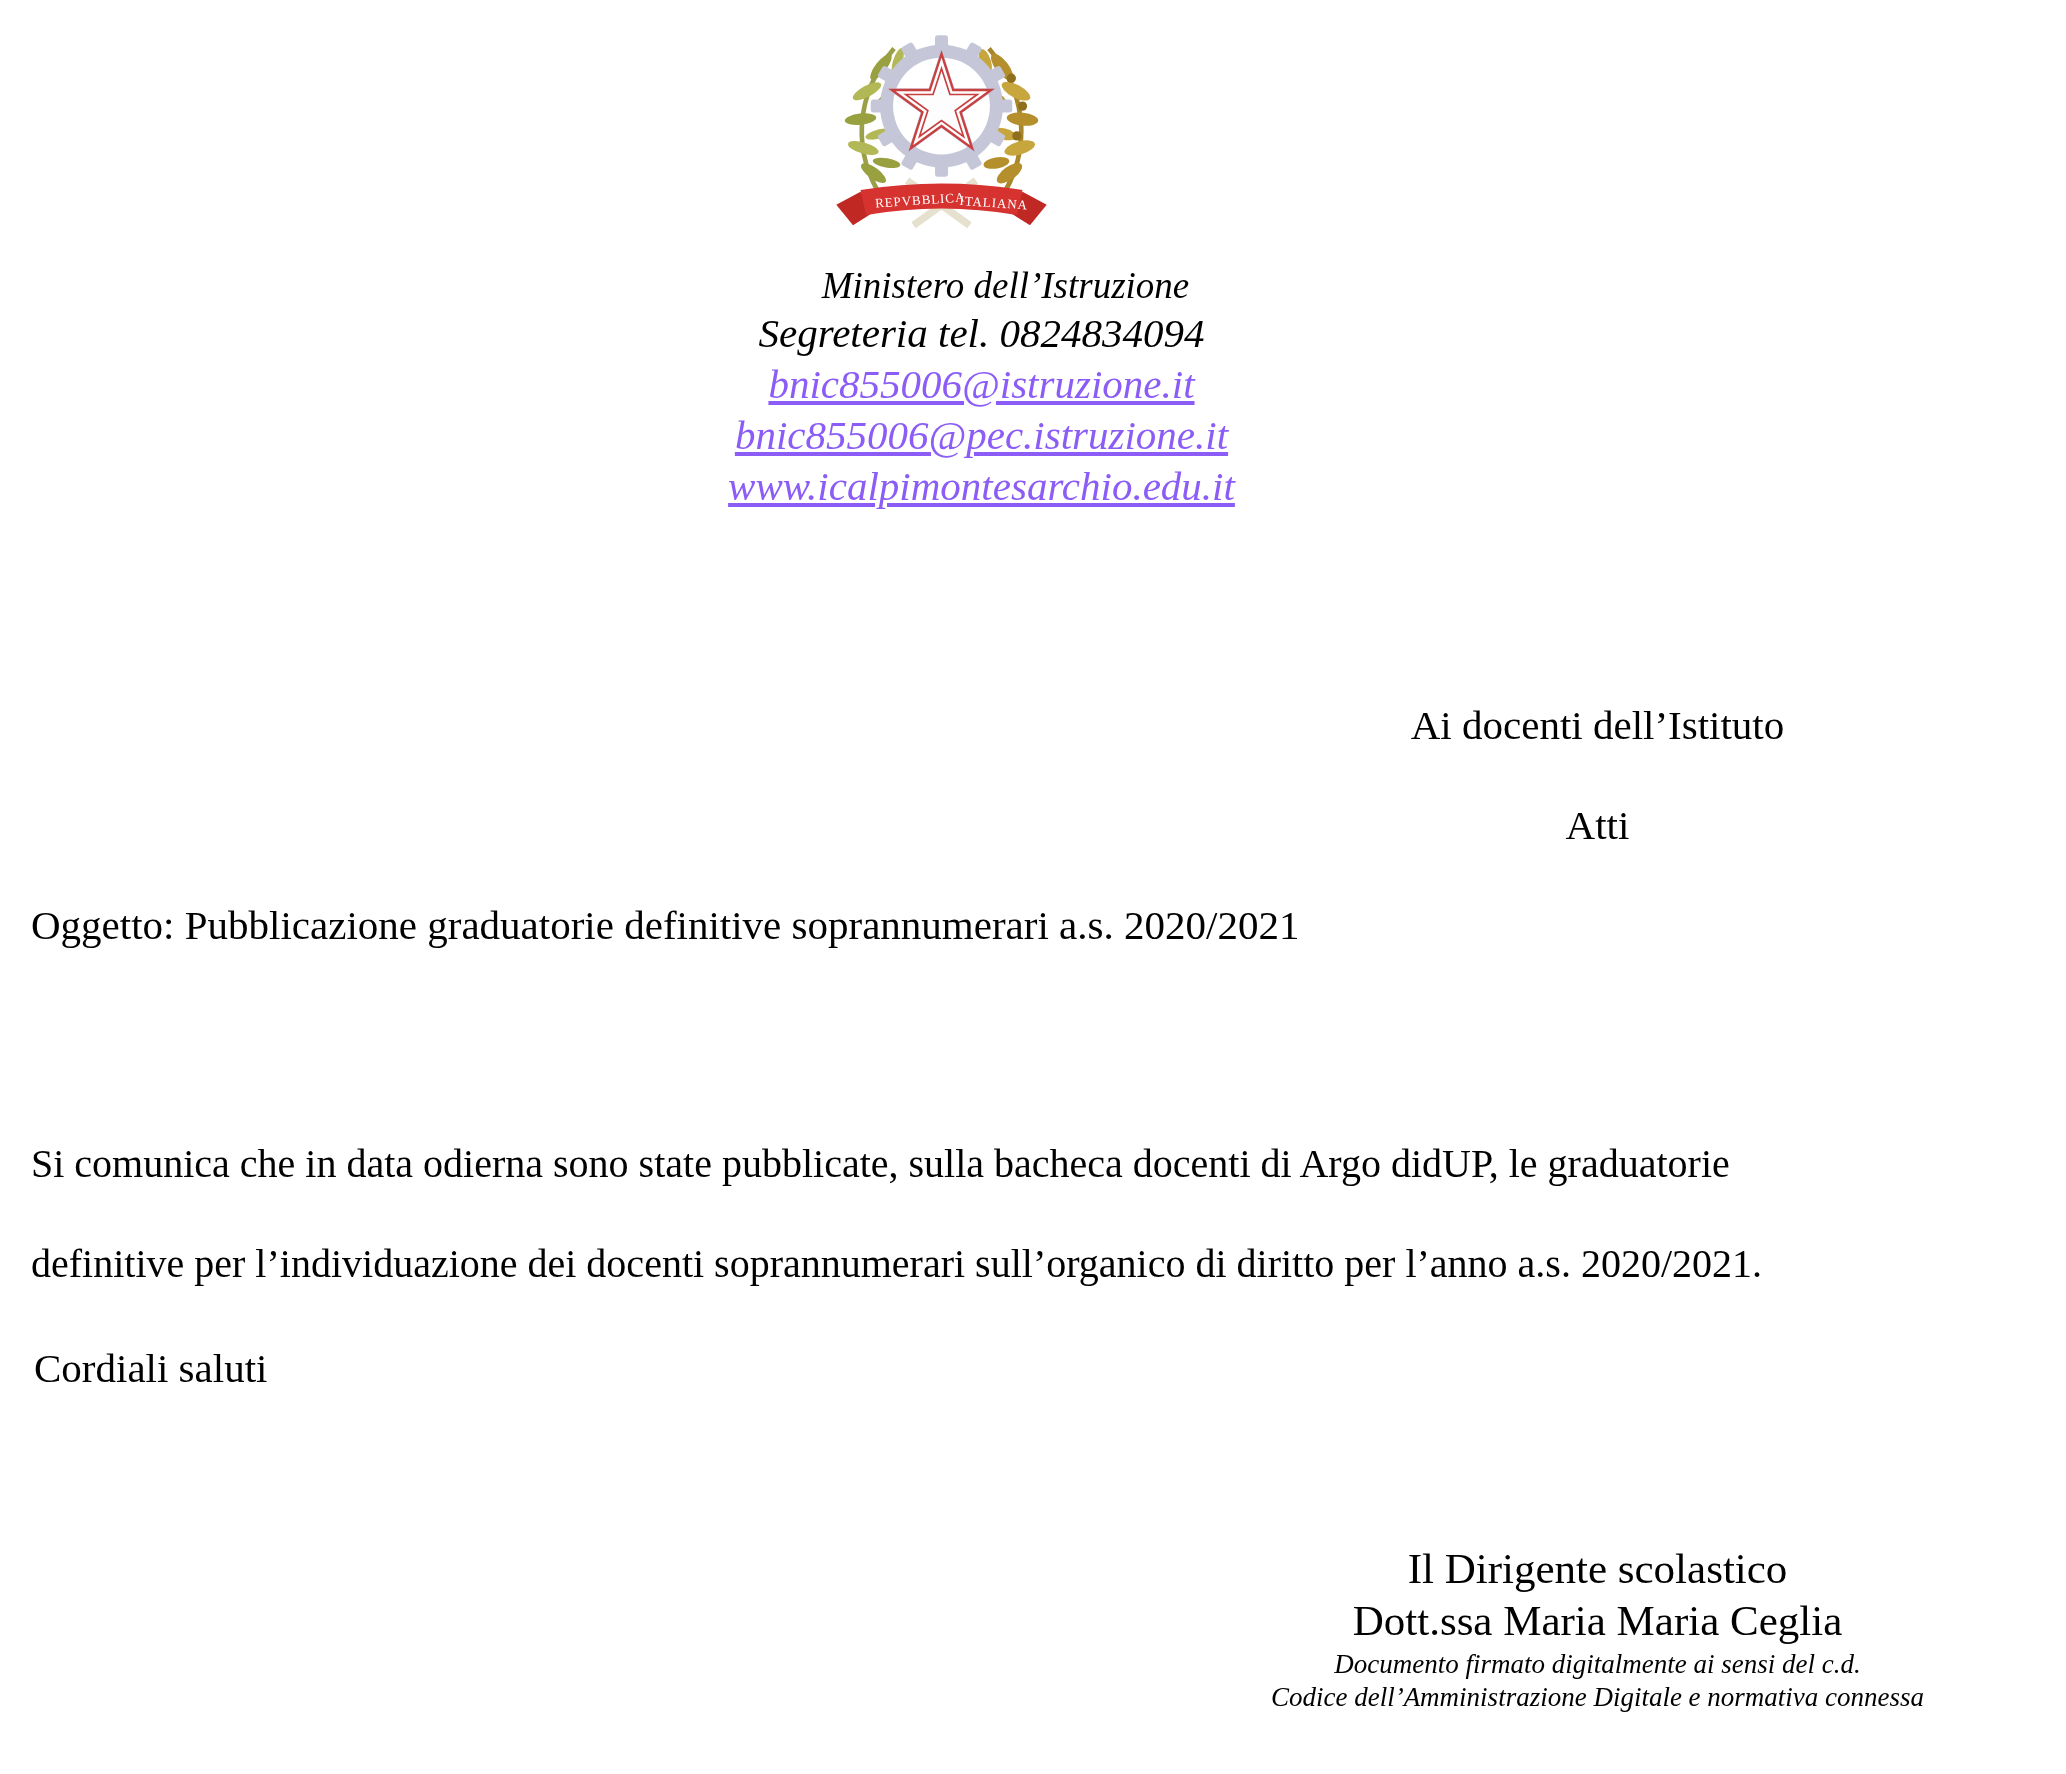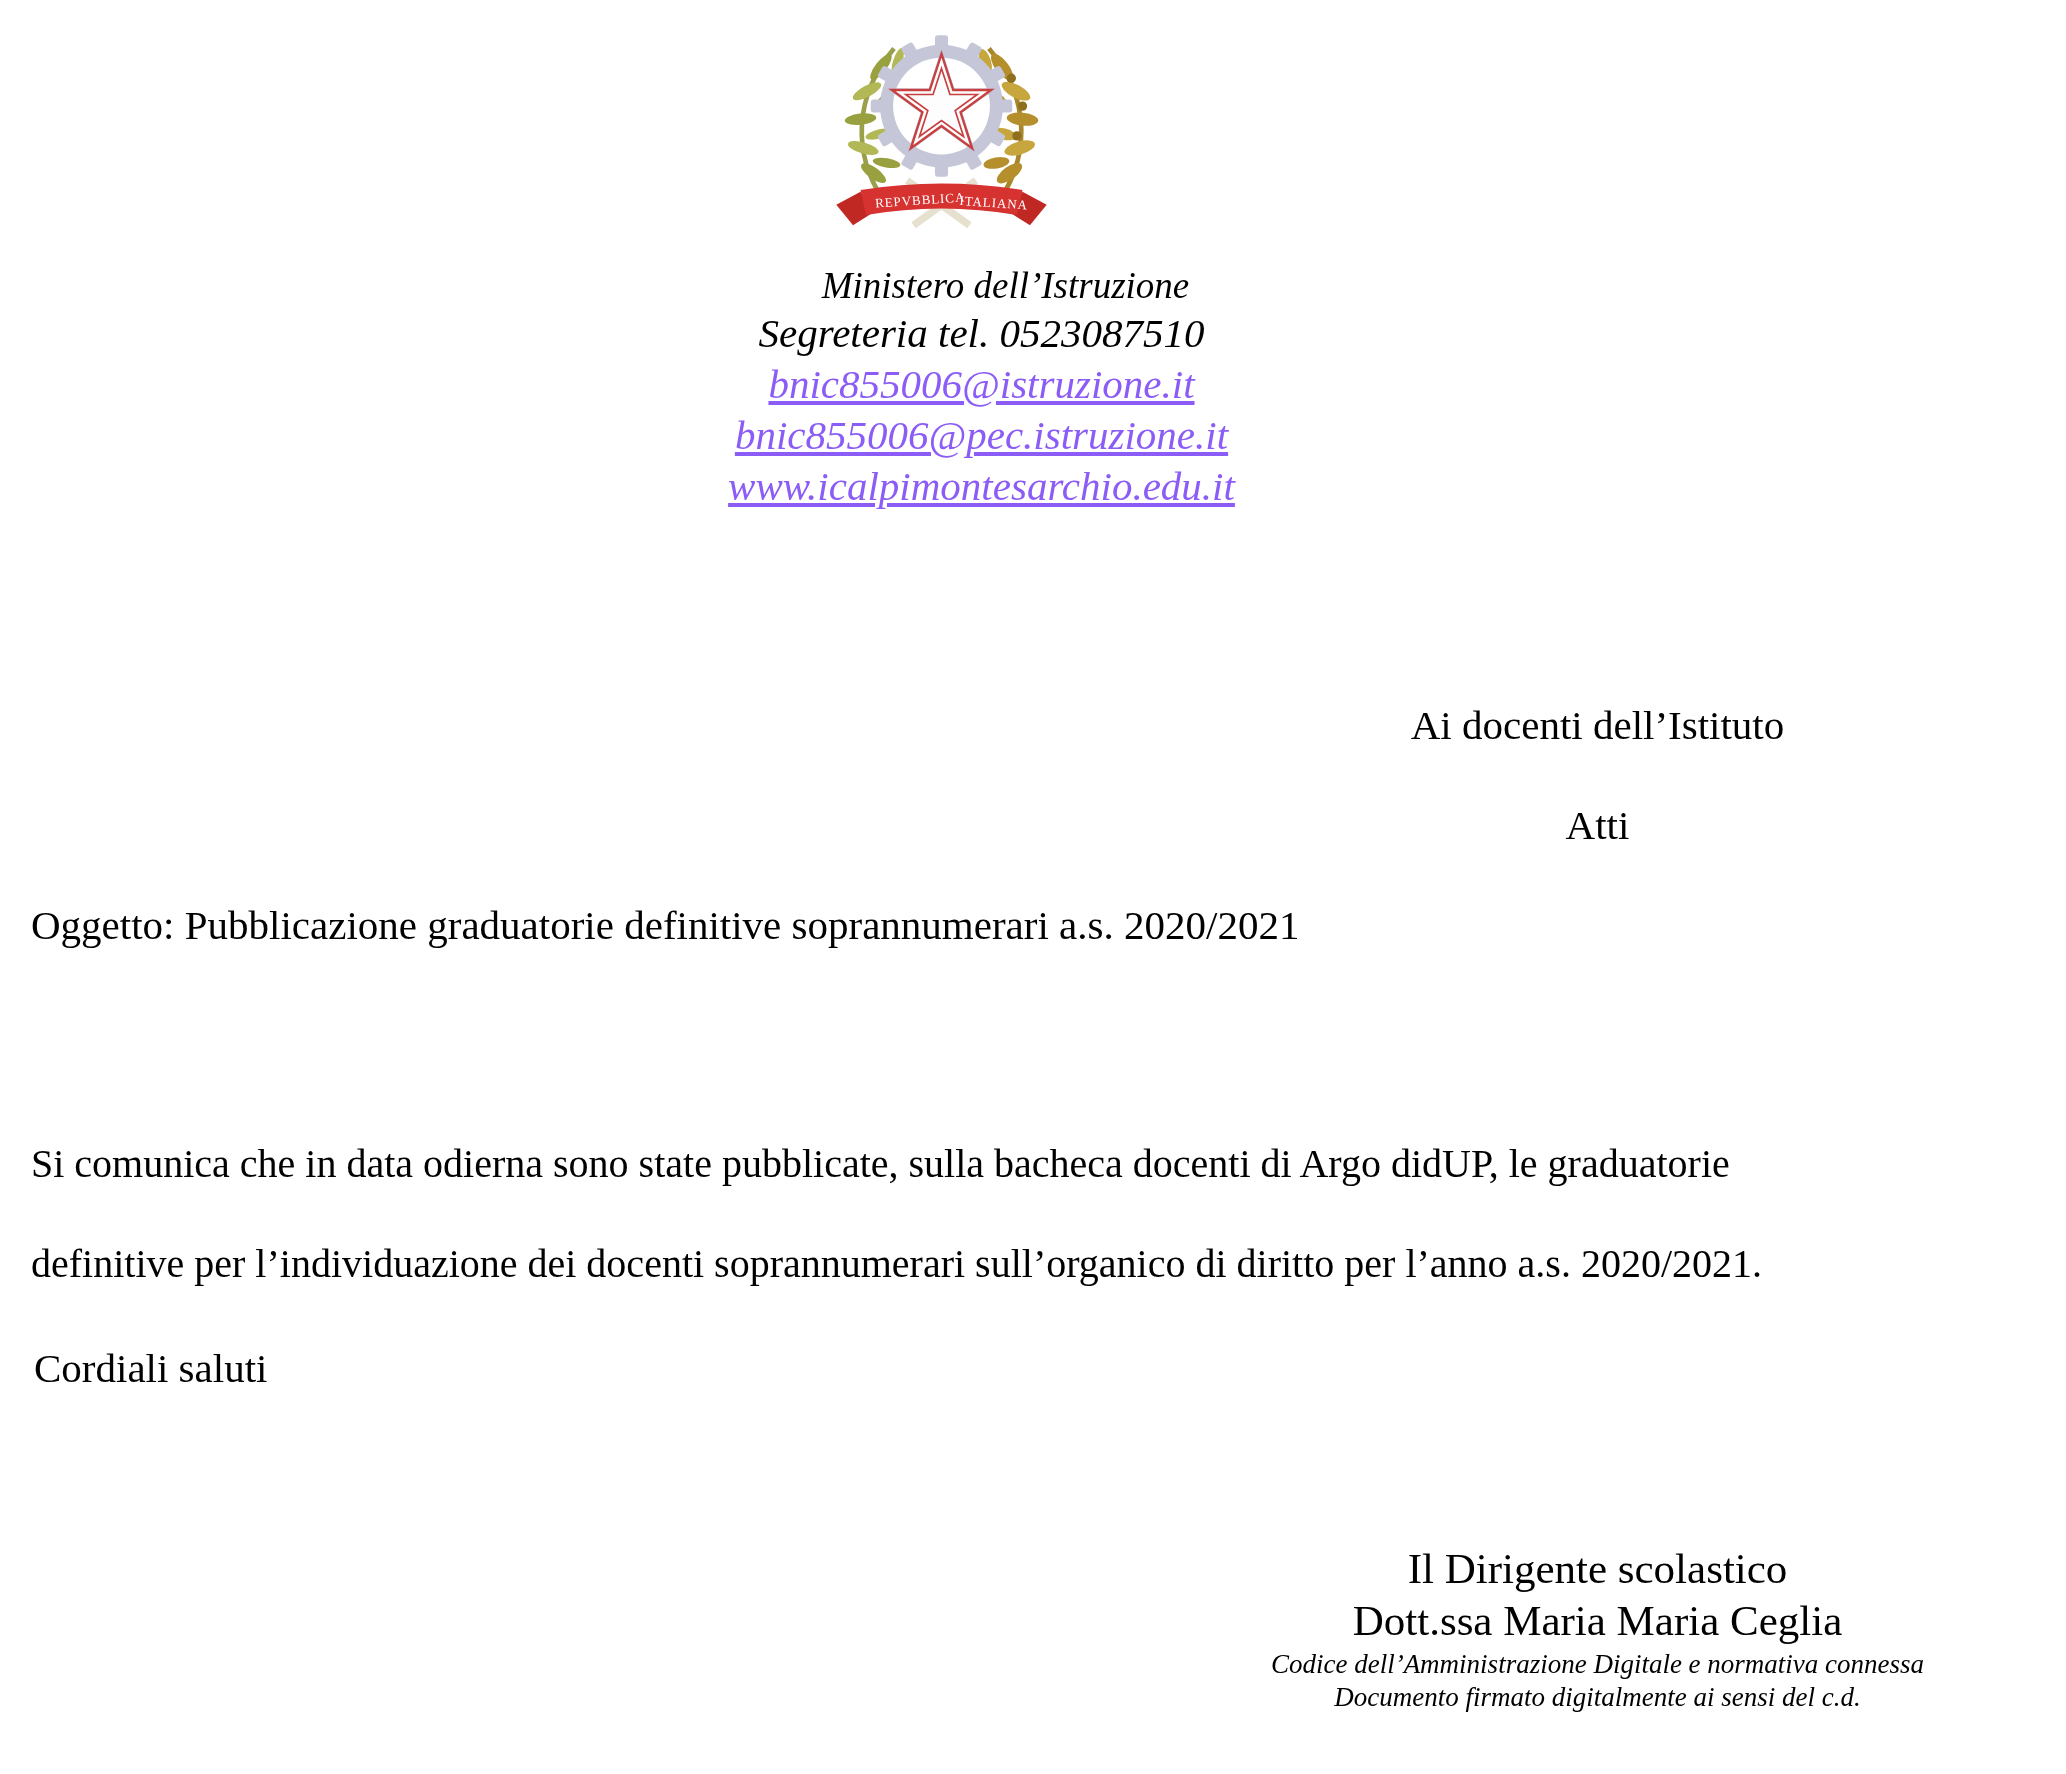--- a/index.html
+++ b/index.html
@@ -110,21 +110,21 @@
       <path d="M 38 192 L 12 206 L 30 228 L 52 214 Z" fill="#c02824"></path>
       <path d="M 212 192 L 238 206 L 220 228 L 198 214 Z" fill="#c02824"></path>
       <path d="M 38 190 Q 125 176 212 190 L 206 217 Q 125 203 44 217 Z" fill="#d63230"></path>
       <text x="54" y="209" font-size="14" fill="#ffffff" font-family="Liberation Serif, serif" letter-spacing="1" transform="rotate(-4 54 209)">REPVBBLICA</text>
       <text x="144" y="206" font-size="14" fill="#ffffff" font-family="Liberation Serif, serif" letter-spacing="1" transform="rotate(4 144 206)">ITALIANA</text>
     </g>
   </svg>
 
   <div class="header">
     <div class="ministry">Ministero dell’Istruzione</div>
-    <div class="phone">Segreteria tel. 0523087510</div>
+    <div class="phone">Segreteria tel. 0824834094</div>
     <a class="hlink">bnic855006@istruzione.it</a>
     <a class="hlink">bnic855006@pec.istruzione.it</a>
     <a class="hlink">www.icalpimontesarchio.edu.it</a>
   </div>
 
   <div class="recipients">
     <div>Ai docenti dell’Istituto</div>
     <div class="recipient-atti">Atti</div>
   </div>
 
@@ -133,18 +133,18 @@
   <div class="letter-body">
     <div class="body-line">Si comunica che in data odierna sono state pubblicate, sulla bacheca docenti di Argo didUP, le graduatorie</div>
     <div class="body-line">definitive per l’individuazione dei docenti soprannumerari sull’organico di diritto per l’anno a.s. 2020/2021.</div>
   </div>
 
   <div class="closing">Cordiali saluti</div>
 
   <div class="signature">
     <div class="sig-role">Il Dirigente scolastico</div>
     <div class="sig-name">Dott.ssa Maria Maria Ceglia</div>
+    <div class="sig-note">Documento firmato digitalmente ai sensi del c.d.</div>
     <div class="sig-note">Codice dell’Amministrazione Digitale e normativa connessa</div>
-    <div class="sig-note">Documento firmato digitalmente ai sensi del c.d.</div>
   </div>
 
 </div>
 
 
 </body></html>

